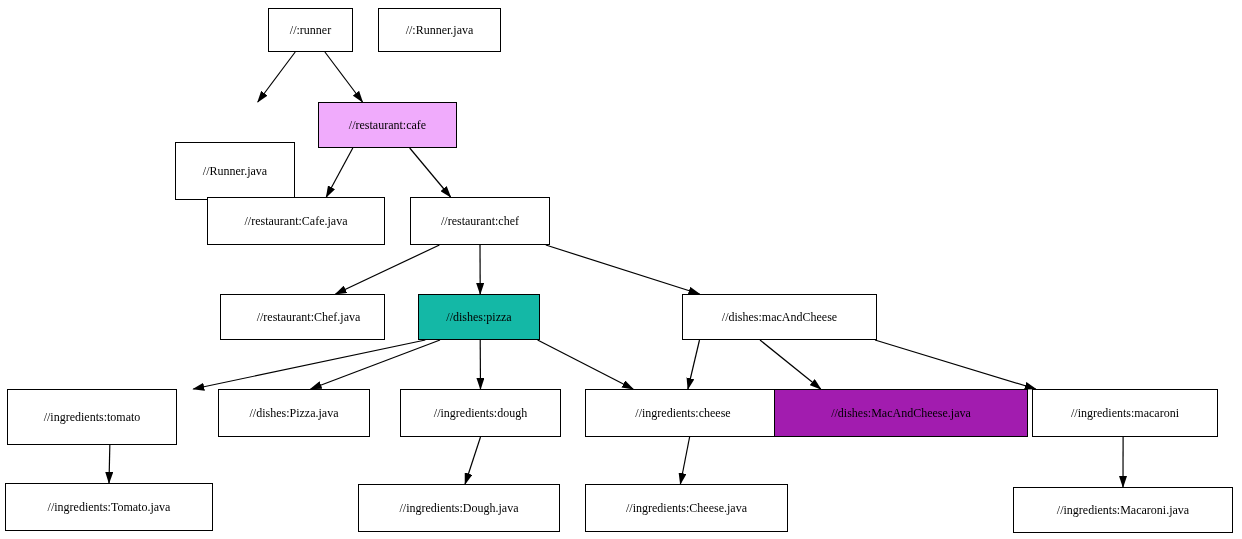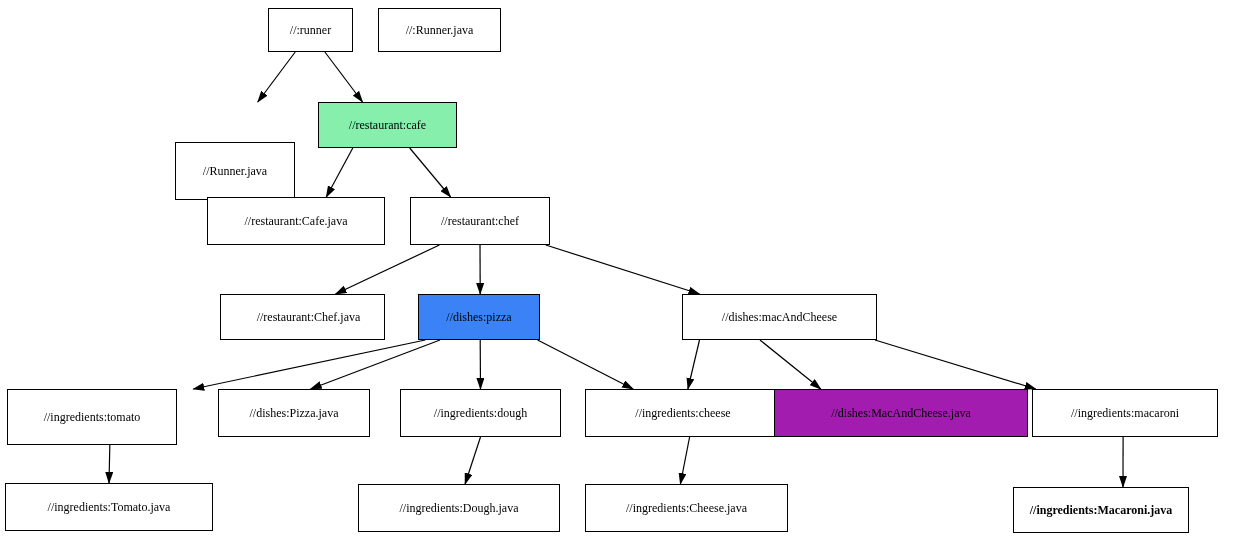--- a/index.html
+++ b/index.html
@@ -75,33 +75,33 @@
   <div id="node-layer">
       <div class="node" style="left: 268px; top: 8px; width: 85px; height: 44px; background: rgb(255, 255, 255); border-color: rgb(0, 0, 0); color: rgb(0, 0, 0);">
         <span>//:runner</span>
       </div>
       <div class="node" style="left: 378px; top: 8px; width: 123px; height: 44px; background: rgb(255, 255, 255); border-color: rgb(0, 0, 0); color: rgb(0, 0, 0);">
         <span>//:Runner.java</span>
       </div>
       <div class="node" style="left: 175px; top: 102px; width: 120px; height: 58px; background: rgb(255, 255, 255); border-color: rgb(0, 0, 0); color: rgb(0, 0, 0); margin-top: 40px;">
         <span>//Runner.java</span>
       </div>
-      <div class="node" style="left: 318px; top: 102px; width: 139px; height: 46px; background: #86efac; border-color: rgb(0, 0, 0); color: rgb(0, 0, 0);">
+      <div class="node" style="left: 318px; top: 102px; width: 139px; height: 46px; background: #f0abfc; border-color: rgb(0, 0, 0); color: rgb(0, 0, 0);">
         <span>//restaurant:cafe</span>
       </div>
       <div class="node" style="left: 207px; top: 197px; width: 178px; height: 48px; background: rgb(255, 255, 255); border-color: rgb(0, 0, 0); color: rgb(0, 0, 0);">
         <span>//restaurant:Cafe.java</span>
       </div>
       <div class="node" style="left: 410px; top: 197px; width: 140px; height: 48px; background: rgb(255, 255, 255); border-color: rgb(0, 0, 0); color: rgb(0, 0, 0);">
         <span>//restaurant:chef</span>
       </div>
       <div class="node" style="left: 220px; top: 294px; width: 165px; height: 46px; background: rgb(255, 255, 255); border-color: rgb(0, 0, 0); color: rgb(0, 0, 0); padding-left: 12px;">
         <span>//restaurant:Chef.java</span>
       </div>
-      <div class="node" style="left: 418px; top: 294px; width: 122px; height: 46px; background: #3b82f6; border-color: rgb(0, 0, 0); color: rgb(0, 0, 0); text-align: right;">
+      <div class="node" style="left: 418px; top: 294px; width: 122px; height: 46px; background: #14b8a6; border-color: rgb(0, 0, 0); color: rgb(0, 0, 0); text-align: right;">
         <span>//dishes:pizza</span>
       </div>
       <div class="node" style="left: 682px; top: 294px; width: 195px; height: 46px; background: rgb(255, 255, 255); border-color: rgb(0, 0, 0); color: rgb(0, 0, 0);">
         <span>//dishes:macAndCheese</span>
       </div>
       <div class="node" style="left: 7px; top: 389px; width: 170px; height: 56px; background: rgb(255, 255, 255); border-color: rgb(0, 0, 0); color: rgb(0, 0, 0); text-align: right;">
         <span>//ingredients:tomato</span>
       </div>
       <div class="node" style="left: 218px; top: 389px; width: 152px; height: 48px; background: rgb(255, 255, 255); border-color: rgb(0, 0, 0); color: rgb(0, 0, 0);">
         <span>//dishes:Pizza.java</span>
@@ -120,17 +120,17 @@
       </div>
       <div class="node" style="left: 5px; top: 483px; width: 208px; height: 48px; background: rgb(255, 255, 255); border-color: rgb(0, 0, 0); color: rgb(0, 0, 0);">
         <span>//ingredients:Tomato.java</span>
       </div>
       <div class="node" style="left: 358px; top: 484px; width: 202px; height: 48px; background: rgb(255, 255, 255); border-color: rgb(0, 0, 0); color: rgb(0, 0, 0);">
         <span>//ingredients:Dough.java</span>
       </div>
       <div class="node" style="left: 585px; top: 484px; width: 203px; height: 48px; background: rgb(255, 255, 255); border-color: rgb(0, 0, 0); color: rgb(0, 0, 0);">
         <span>//ingredients:Cheese.java</span>
       </div>
-      <div class="node" style="left: 1013px; top: 487px; width: 176px; height: 46px; background: rgb(255, 255, 255); border-color: rgb(0, 0, 0); color: rgb(0, 0, 0); font-weight: bold;">
+      <div class="node" style="left: 1013px; top: 487px; width: 220px; height: 46px; background: rgb(255, 255, 255); border-color: rgb(0, 0, 0); color: rgb(0, 0, 0);">
         <span>//ingredients:Macaroni.java</span>
       </div>
     </div>
 </div>
 
 </body></html>

